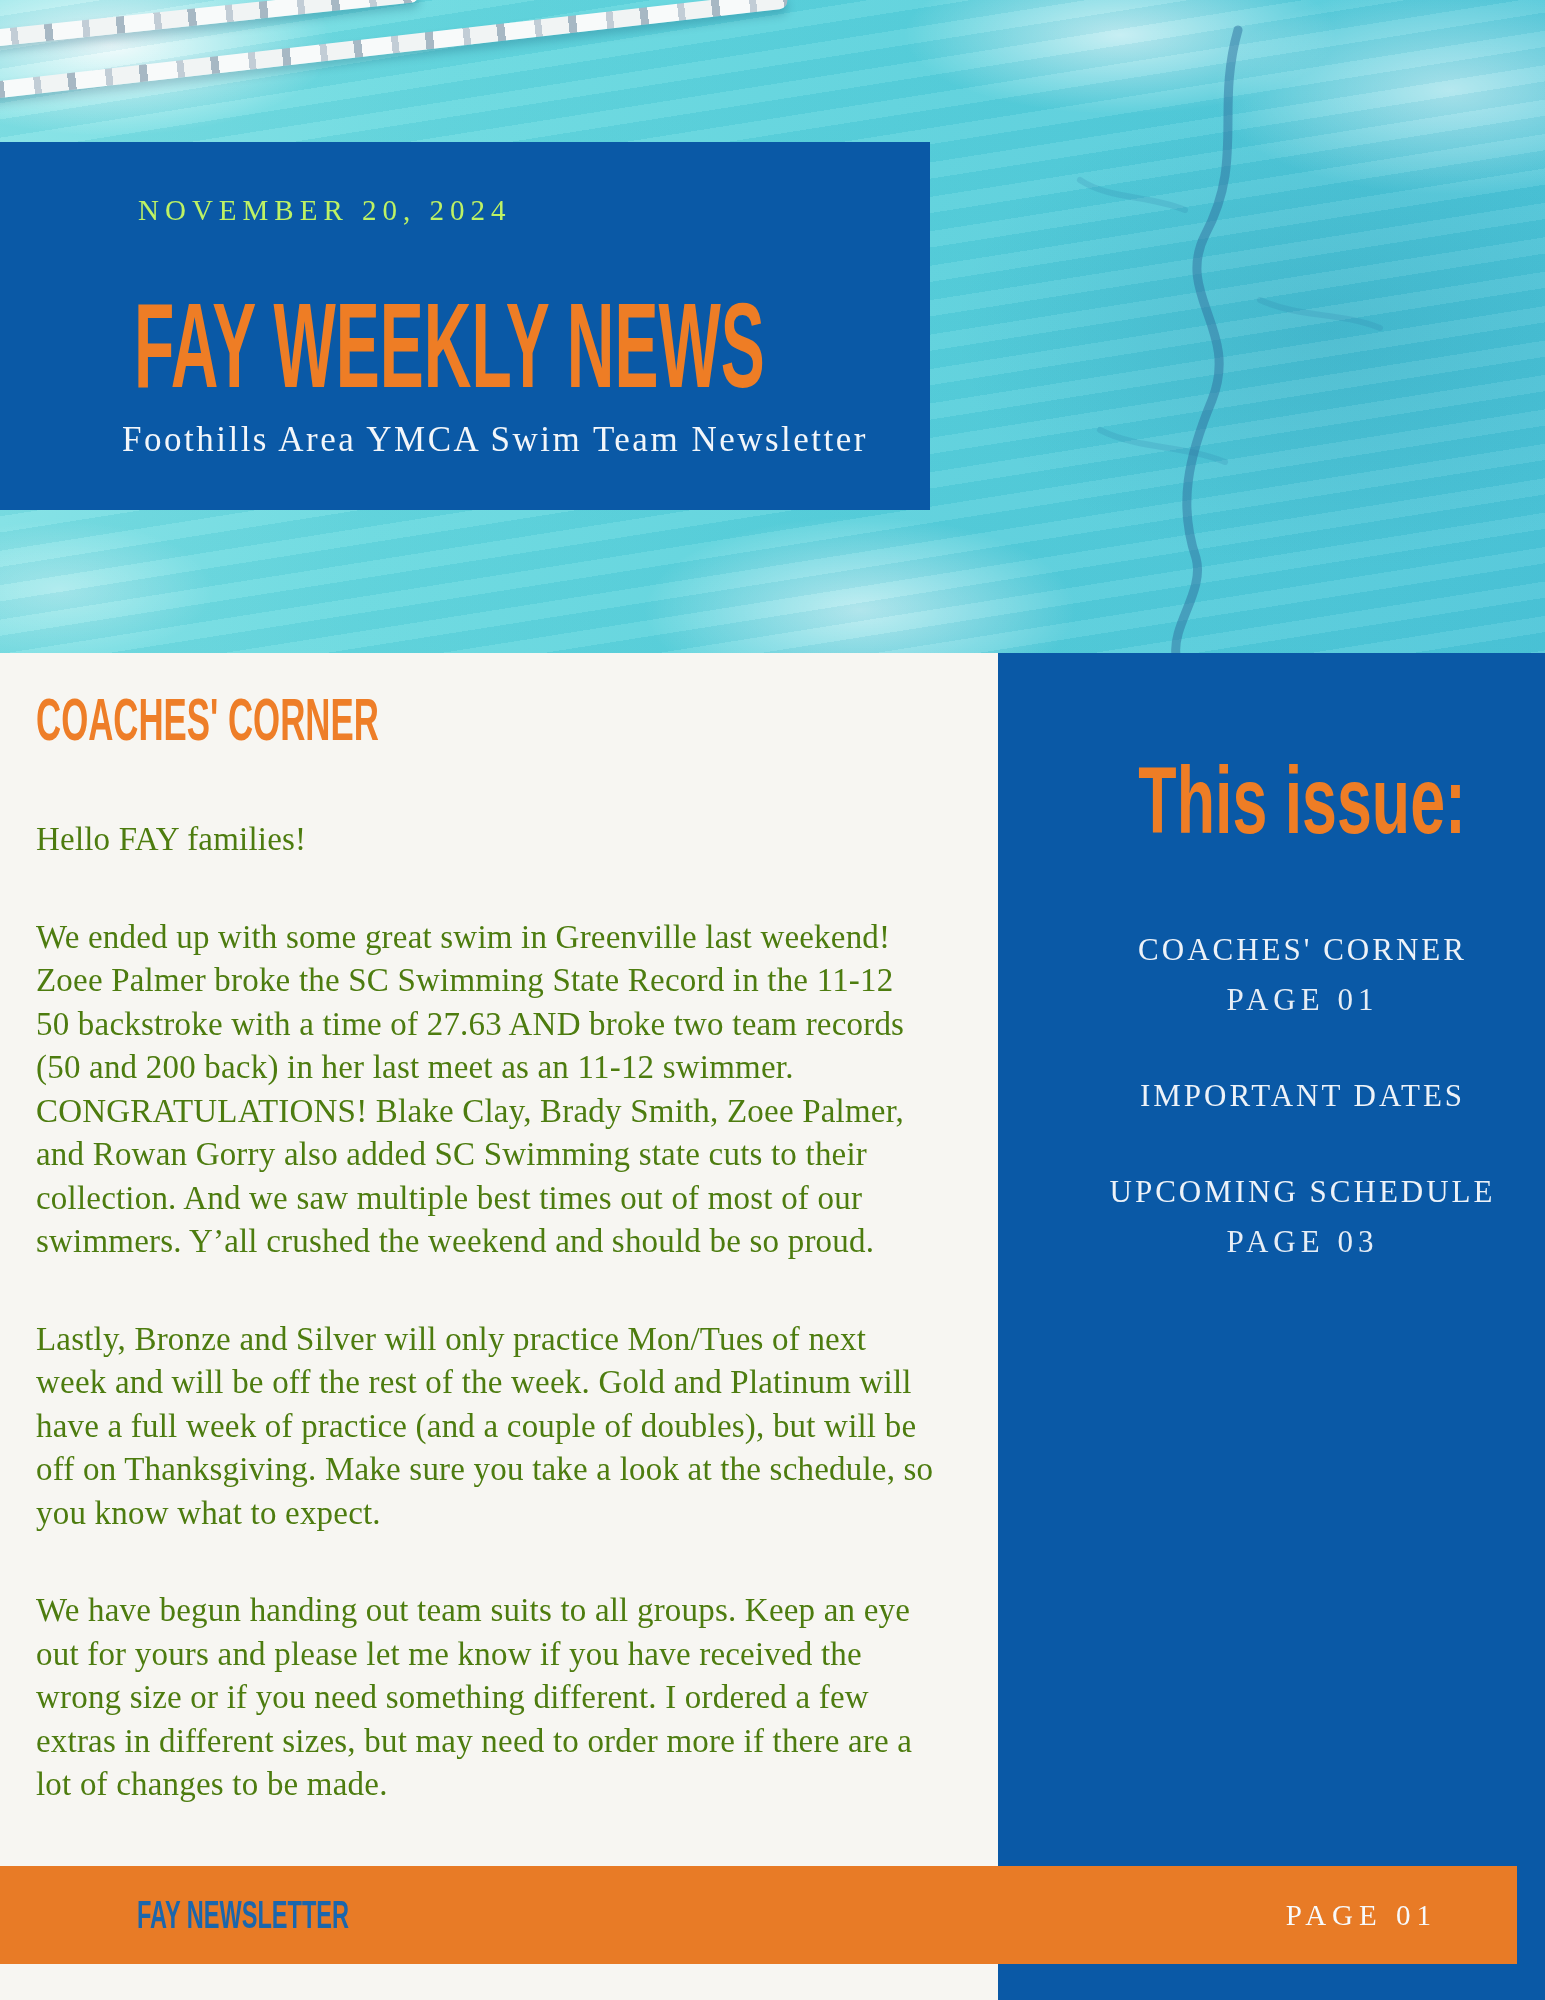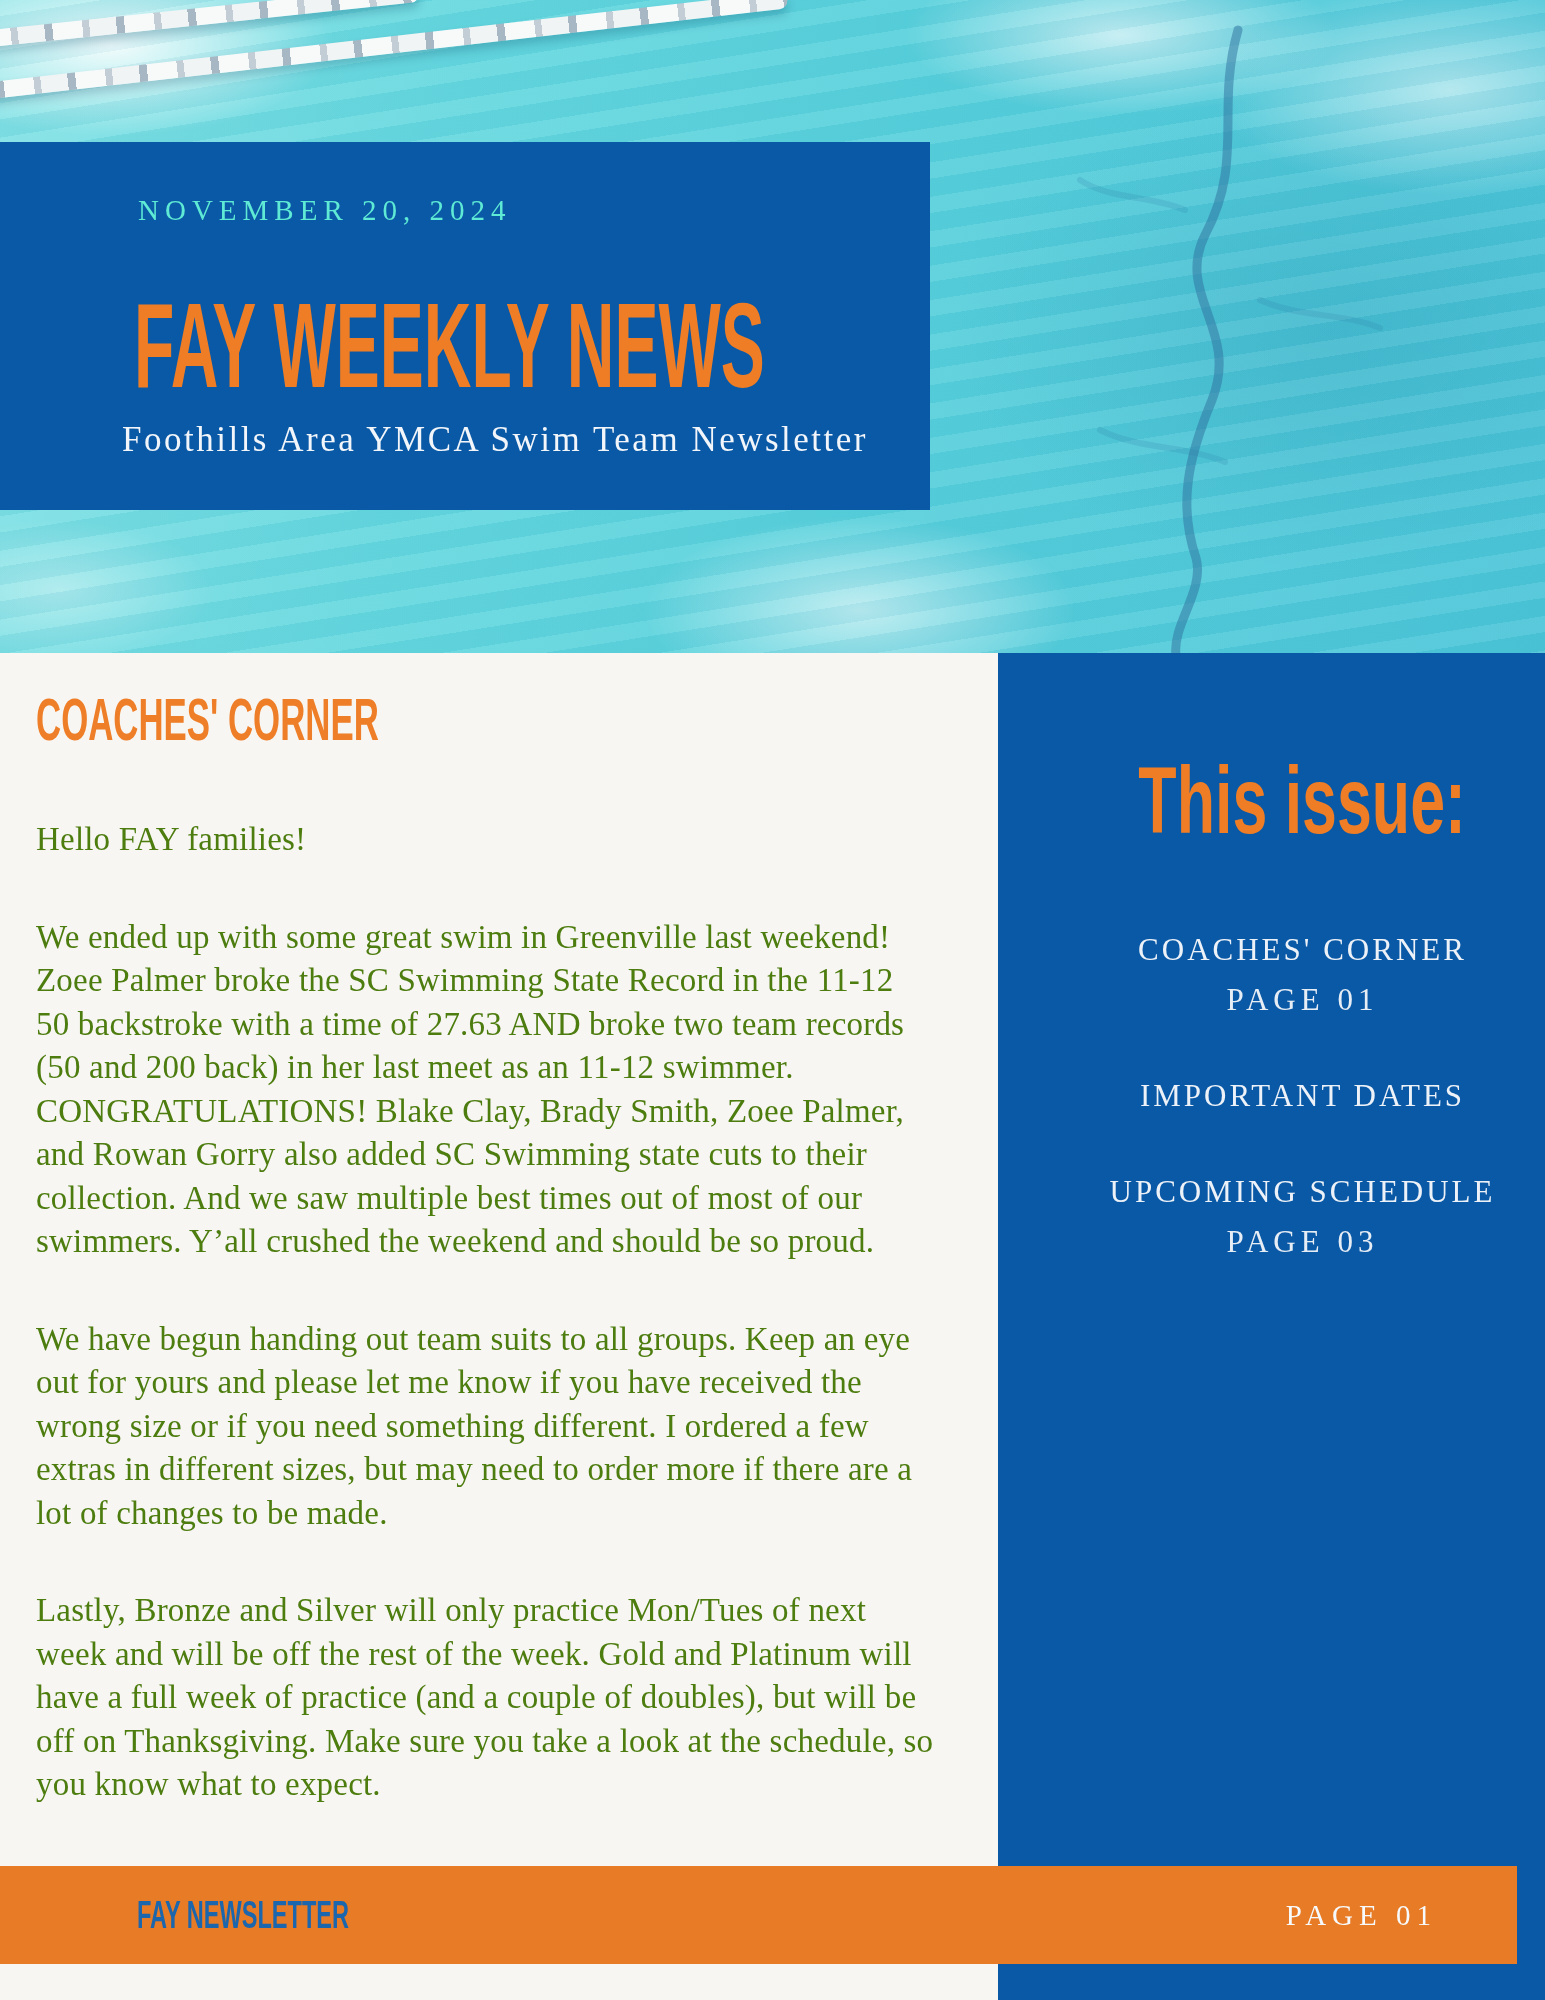--- a/index.html
+++ b/index.html
@@ -18,21 +18,21 @@
   .hero-texture{position:absolute;inset:0;
       background:repeating-linear-gradient(171deg, rgba(255,255,255,.07) 0 16px, rgba(30,140,170,.07) 16px 34px);}
   .lane-rope{position:absolute;height:17px;border-radius:9px;
       background:repeating-linear-gradient(90deg,#f8fafa 0 30px,#c2cdd6 30px 37px,#f1f4f4 37px 64px,#a7b8c4 64px 72px);
       box-shadow:0 6px 9px rgba(0,60,90,.22);}
   .rope-a{left:-70px;top:40px;width:860px;transform:rotate(-6.5deg);}
   .rope-b{left:-20px;top:8px;width:440px;transform:rotate(-6deg);}
   .hero svg{position:absolute;left:0;top:0;}
   
   .header-box{position:absolute;left:0;top:142px;width:930px;height:368px;background:#0a59a6;}
-  .issue-date{position:absolute;left:138px;top:52px;color:#5eead4;font-size:29px;letter-spacing:6px;}
+  .issue-date{position:absolute;left:138px;top:52px;color:#bef264;font-size:29px;letter-spacing:6px;}
   .news-title{position:absolute;left:134px;top:140px;color:#ee7d25;
       font-family:"Liberation Sans",sans-serif;font-weight:700;font-size:120px;line-height:1.05;
       transform:scaleX(.55);transform-origin:left center;white-space:nowrap;letter-spacing:0;}
   .news-subtitle{position:absolute;left:122px;top:278px;color:#f2f6fa;font-size:35px;letter-spacing:2.5px;white-space:nowrap;}
   
   .content{position:absolute;left:36px;top:690px;width:916px;}
   .section-heading{margin:0 0 68px 0;color:#ee7e28;
       font-family:"Liberation Sans",sans-serif;font-weight:700;font-size:60px;line-height:60px;
       transform:scaleX(.58);transform-origin:left center;white-space:nowrap;}
   .content p{margin:0 18px 54px 0;color:#4d7c0f;font-size:33px;line-height:43.5px;letter-spacing:.2px;}
@@ -71,22 +71,22 @@
   <div class="header-box">
     <div class="issue-date">NOVEMBER 20, 2024</div>
     <div class="news-title">FAY WEEKLY NEWS</div>
     <div class="news-subtitle">Foothills Area YMCA Swim Team Newsletter</div>
   </div>
 
   <div class="content">
     <h2 class="section-heading">COACHES' CORNER</h2>
     <p>Hello FAY families!</p>
     <p>We ended up with some great swim in Greenville last weekend! Zoee Palmer broke the SC Swimming State Record in the 11-12 50 backstroke with a time of 27.63 AND broke two team records (50 and 200 back) in her last meet as an 11-12 swimmer. CONGRATULATIONS! Blake Clay, Brady Smith, Zoee Palmer, and Rowan Gorry also added SC Swimming state cuts to their collection. And we saw multiple best times out of most of our swimmers. Y’all crushed the weekend and should be so proud.</p>
+    <p>Lastly, Bronze and Silver will only practice Mon/Tues of next week and will be off the rest of the week. Gold and Platinum will have a full week of practice (and a couple of doubles), but will be off on Thanksgiving. Make sure you take a look at the schedule, so you know what to expect.</p>
     <p>We have begun handing out team suits to all groups. Keep an eye out for yours and please let me know if you have received the wrong size or if you need something different. I ordered a few extras in different sizes, but may need to order more if there are a lot of changes to be made.</p>
-    <p>Lastly, Bronze and Silver will only practice Mon/Tues of next week and will be off the rest of the week. Gold and Platinum will have a full week of practice (and a couple of doubles), but will be off on Thanksgiving. Make sure you take a look at the schedule, so you know what to expect.</p>
   </div>
 
   <div class="sidebar">
     <div class="sidebar-heading">This issue:</div>
     <div class="toc">
       <div class="toc-item">
         <div class="toc-label">COACHES' CORNER</div>
         <div class="toc-page">PAGE 01</div>
       </div>
       <div class="toc-item">

